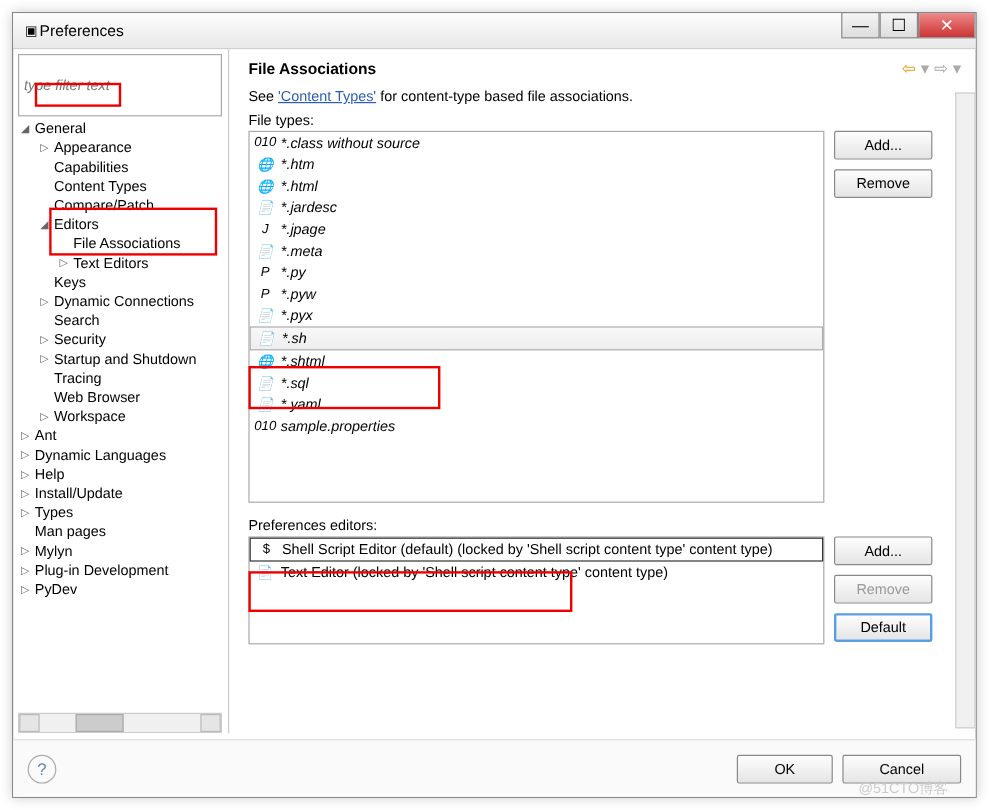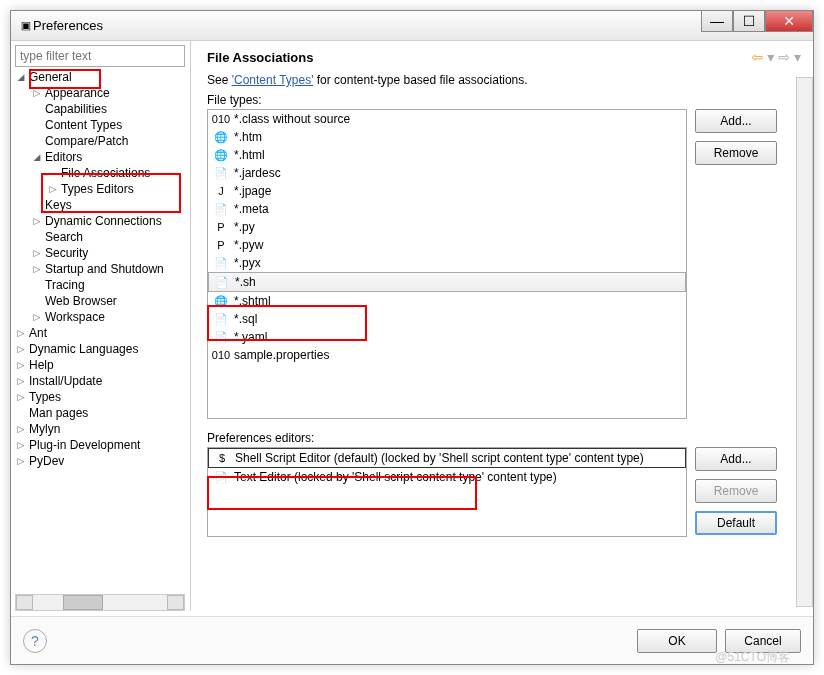--- a/index.html
+++ b/index.html
@@ -5,39 +5,39 @@
 * { box-sizing: border-box; font-family: "Segoe UI", Tahoma, sans-serif; font-size: 12px; }
 body { margin: 0; padding: 10px; background: #fff; }
 .window { width: 804px; height: 655px; border: 1px solid #888; box-shadow: 0 0 10px rgba(0,0,0,0.2); background: #fff; position: relative; }
 .titlebar { height: 30px; background: linear-gradient(#fdfdfd,#e8e8e8); border-bottom: 1px solid #d0d0d0; display: flex; align-items: center; padding: 0 8px; }
 .titlebar-title { font-size: 13px; flex: 1; }
 .win-btns { display: flex; gap: 0; position: absolute; right: 0; top: -1px; }
 .win-btn { width: 32px; height: 22px; border: 1px solid #888; background: linear-gradient(#f5f5f5,#ddd); display:flex;align-items:center;justify-content:center; font-size:14px;}
 .win-btn.close { background: linear-gradient(#e88,#c33); color:#fff; width:48px;}
 .content { display: flex; height: 570px; }
 .sidebar { width: 180px; border-right: 1px solid #ccc; padding: 4px; overflow: hidden; position:relative;}
-.filter { width: 170px; padding: 3px 4px; border: 1px solid #aaa; color: #888; margin-bottom: 2px;}
+.filter { width: 170px; padding: 18px 4px; border: 1px solid #aaa; color: #888; margin-bottom: 2px; font-style: italic;}
 .tree { overflow-y: auto; overflow-x: hidden; height: 510px; font-size: 12px; }
 .tree-row { white-space: nowrap; padding: 1px 0; cursor: default; display:flex; align-items:center;}
 .tree-row .twist { width: 12px; display:inline-block; text-align:center; color:#666; font-size:9px;}
 .tree-row .label { padding-left: 2px; }
 .indent1 { padding-left: 16px; }
 .indent2 { padding-left: 32px; }
 .hbox-red { border: 2px solid #e00; position: absolute; pointer-events: none; }
 .main { flex: 1; padding: 8px 12px 8px 16px; position: relative; }
 .main-header { display: flex; align-items: center; margin-bottom: 8px;}
 .main-title { font-weight: bold; font-size: 13px; flex: 1; }
 .nav-arrows { display:flex; gap:4px; }
 .nav-arrows span { color:#aaa; font-size:14px;}
 .nav-arrows .back { color:#e8a020;}
 .linktext a { color: #2a5db0; }
 .section-label { margin: 6px 0 2px 0; }
 .filetypes-area { display: flex; gap: 8px; }
 .filetypes-list { border: 1px solid #aaa; width: 480px; height: 310px; overflow-y: auto; background:#fff;}
-.ft-row { padding: 2px 6px; display: flex; align-items: flex-start; gap: 6px; cursor:default;}
+.ft-row { padding: 2px 6px; display: flex; align-items: flex-start; gap: 6px; cursor:default;font-style:italic;}
 .ft-row.selected { background: linear-gradient(#f8f8f8,#eee); border:1px solid #aaa;}
 .ft-icon { width:14px; height:14px; display:inline-flex; align-items:center; justify-content:center; font-size:11px;}
 .btn-col { display:flex; flex-direction:column; gap:8px;}
 .btn { width: 82px; height: 24px; border: 1px solid #888; background: linear-gradient(#fdfdfd,#e5e5e5); border-radius: 2px; cursor:pointer;}
 .btn:disabled { color: #999; }
 .btn.default-sel { border: 2px solid #5a9de0; }
 .assoc-list { border: 1px solid #aaa; width: 480px; height: 90px; background:#fff;}
 .assoc-row { padding: 2px 6px; display:flex; align-items:center; gap:6px; cursor:default;}
 .assoc-row.selected { border:1px solid #333;}
 .bottom-bar { position:absolute; bottom:0; left:0; right:0; height:48px; border-top:1px solid #ddd; display:flex; align-items:center; padding: 0 12px; background:#fafafa;}
@@ -90,21 +90,21 @@
         <div class="tree-row indent1">
             <span class="twist">◢</span>
             <span class="label">Editors</span>
           </div>
         <div class="tree-row indent2">
             <span class="twist"></span>
             <span class="label">File Associations</span>
           </div>
         <div class="tree-row indent2">
             <span class="twist">▷</span>
-            <span class="label">Types Editors</span>
+            <span class="label">Text Editors</span>
           </div>
         <div class="tree-row indent1">
             <span class="twist"></span>
             <span class="label">Keys</span>
           </div>
         <div class="tree-row indent1">
             <span class="twist">▷</span>
             <span class="label">Dynamic Connections</span>
           </div>
         <div class="tree-row indent1">
@@ -278,16 +278,16 @@
       <div class="hbox-red" style="left:16px; top:435px; width:270px; height:34px;"></div>
 
       <div class="vscroll"></div>
     </div>
   </div>
 
   <div class="bottom-bar">
     <div class="help-icon">?</div>
     <div class="spacer"></div>
     <button class="btn" style="width:80px;margin-right:8px">OK</button>
-    <button class="btn" style="width:76px">Cancel</button>
+    <button class="btn" style="width:99px">Cancel</button>
   </div>
   <div class="watermark">@51CTO博客</div>
 </div>
 
 </body></html>

